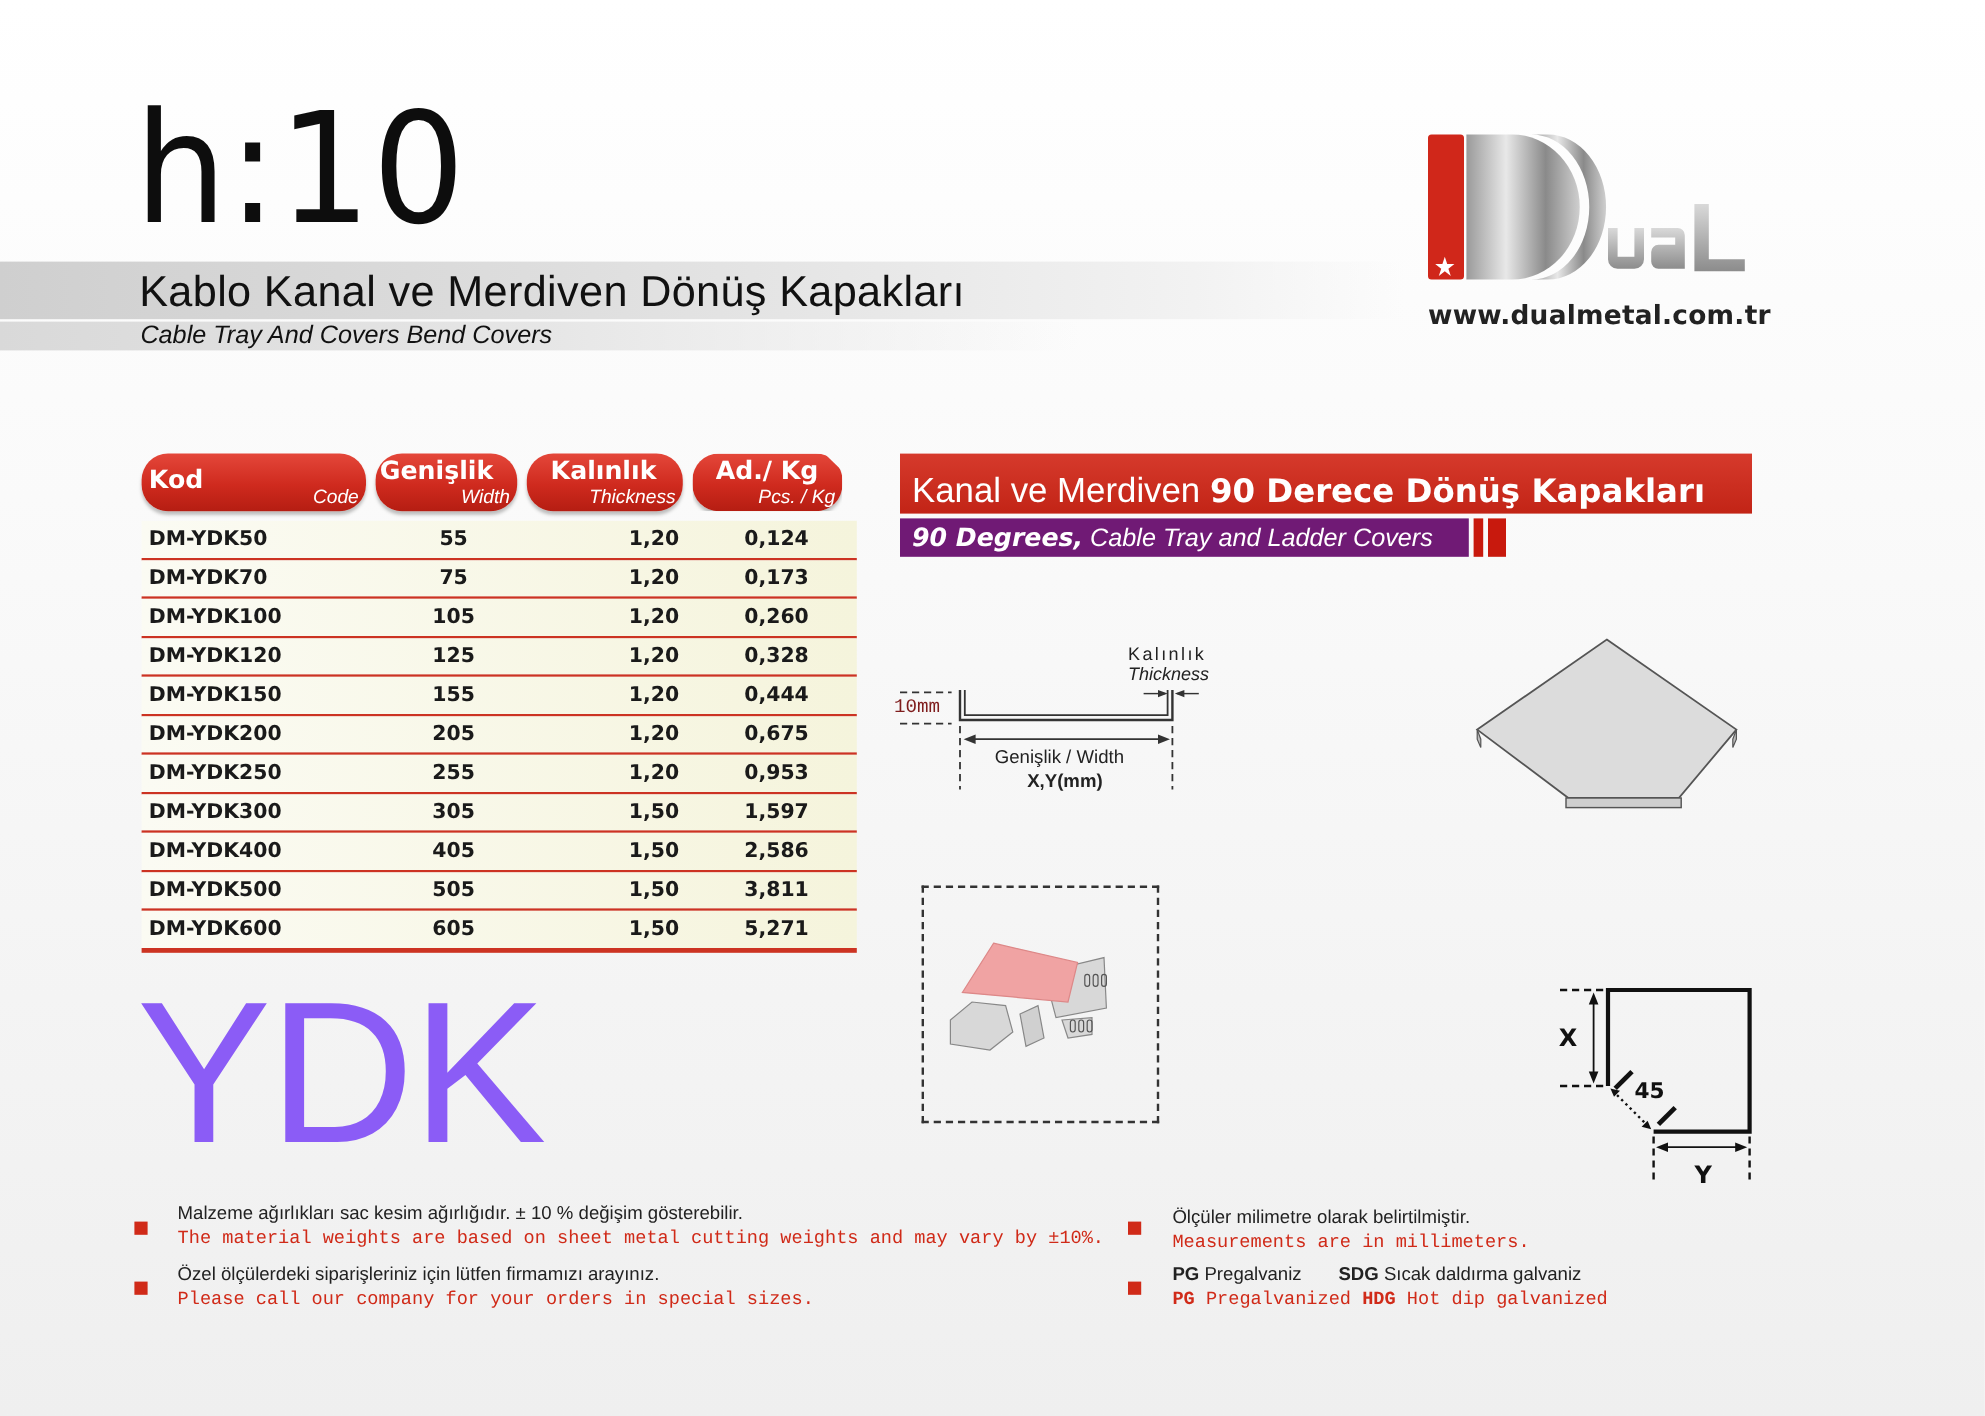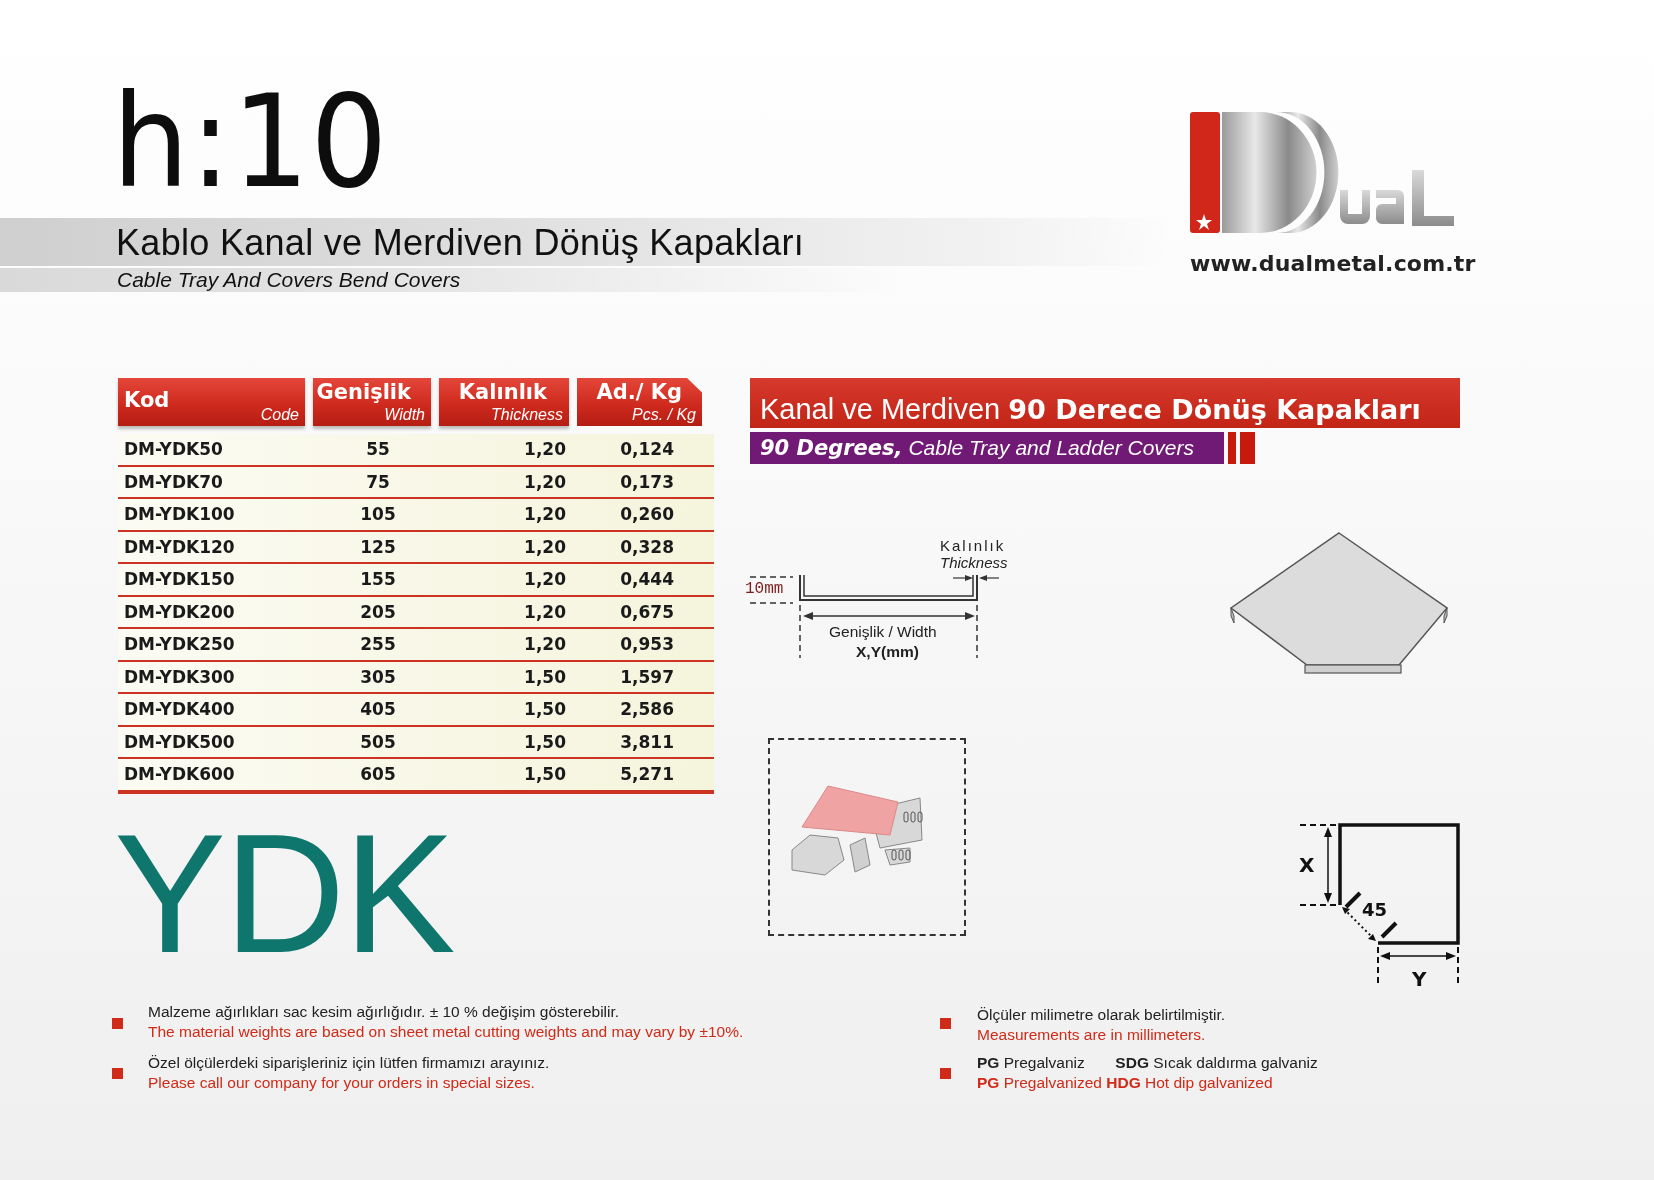--- a/index.html
+++ b/index.html
@@ -17,50 +17,50 @@
   .title-tr { left:116px; top:222px; font-size:36px; color:#111; font-family:"Liberation Sans", sans-serif; letter-spacing:0.3px; }
   .title-en { left:117px; top:268px; font-size:21px; font-style:italic; color:#111; font-family:"Liberation Sans", sans-serif; }
 
   
   .logo { left:1190px; top:110px; width:270px; height:125px; }
   .logo-url { left:1190px; top:251px; font-size:22px; font-weight:700; color:#222; font-family:"DejaVu Sans", sans-serif; letter-spacing:0.2px; }
 
   
   .tbl { left:118px; top:378px; width:596px; }
   .th-row { display:flex; gap:8px; height:48px; }
-  .th { position:relative; background:linear-gradient(180deg,#e4473a 0%,#cf2a1e 55%,#b51d12 100%); color:#fff; box-shadow:0 3px 3px rgba(0,0,0,0.25); }
+  .th { position:relative; background:linear-gradient(180deg,#e4473a 0%,#cf2a1e 55%,#b51d12 100%); color:#fff; box-shadow:0 3px 3px rgba(0,0,0,0.25);border-radius:22px; }
   .th .tr { position:absolute; top:2px; font-weight:700; font-size:21px; font-family:"DejaVu Sans", sans-serif; }
   .th .en { position:absolute; bottom:2px; right:6px; font-style:italic; font-size:16px; font-family:"Liberation Sans", sans-serif; }
   .th.c1 { width:187px; } .th.c1 .tr { left:6px; top:10px; }
   .th.c2 { width:118px; } .th.c2 .tr { right:20px; }
   .th.c3 { width:130px; } .th.c3 .tr { right:22px; }
   .th.c4 { width:125px; clip-path:polygon(0 0, 88% 0, 100% 30%, 100% 100%, 0 100%); } .th.c4 .tr { right:20px; }
   .rows { margin-top:8px; }
   .row { display:flex; height:30.5px; align-items:center; border-bottom:2px solid #cc3322;
          background:linear-gradient(90deg,#fbfbf3 0%,#f5f4dc 100%); font-weight:700; font-size:17px; font-family:"DejaVu Sans", sans-serif; color:#1a1a1a; }
   .row:last-child { border-bottom:4px solid #cc3322; }
   .row .k { width:200px; padding-left:6px; box-sizing:border-box; }
   .row .w { width:120px; text-align:center; }
   .row .t { width:140px; text-align:right; padding-right:12px; box-sizing:border-box; }
   .row .a { width:136px; text-align:right; padding-right:40px; box-sizing:border-box; }
 
-  .big-ydk { left:114px; top:810px; font-size:168px; color:#0f766e; font-family:"Liberation Sans", sans-serif; letter-spacing:-2px; line-height:1; }
+  .big-ydk { left:114px; top:810px; font-size:168px; color:#8b5cf6; font-family:"Liberation Sans", sans-serif; letter-spacing:-2px; line-height:1; }
 
   
   .rh1 { left:750px; top:378px; width:710px; height:50px; background:linear-gradient(180deg,#d63a2c 0%,#c22416 100%); color:#fff; font-size:29px; line-height:63px; padding-left:10px; box-sizing:border-box; font-family:"Liberation Sans", sans-serif; }
   .rh1 b { font-family:"DejaVu Sans", sans-serif; font-weight:700; font-size:27px; }
   .rh2 { left:750px; top:432px; width:474px; height:32px; background:#701a75; color:#fff; font-size:21px; line-height:32px; padding-left:10px; box-sizing:border-box; font-style:italic; font-family:"Liberation Sans", sans-serif; }
   .rh2 b { font-family:"DejaVu Sans", sans-serif; font-weight:700; }
   .rh2-stripe1 { left:1228px; top:432px; width:8px; height:32px; background:#c8190d; }
   .rh2-stripe2 { left:1240px; top:432px; width:15px; height:32px; background:#c8190d; }
 
   
   .note { position:absolute; font-family:"Liberation Sans", sans-serif; font-size:15.5px; line-height:20px; }
   .note .tr { color:#222; }
-  .note .en { color:#d02a18; }
+  .note .en { color:#d02a18;font-family:Liberation Mono, monospace; }
   .bullet { position:absolute; width:11px; height:11px; background:#d02a18; }
 </style>
 </head>
 <body>
 
 <div class="abs series-code">h:10</div>
 <div class="abs band1"></div>
 <div class="abs band2"></div>
 <div class="abs title-tr">Kablo Kanal ve Merdiven Dönüş Kapakları</div>
 <div class="abs title-en">Cable Tray And Covers Bend Covers</div>

